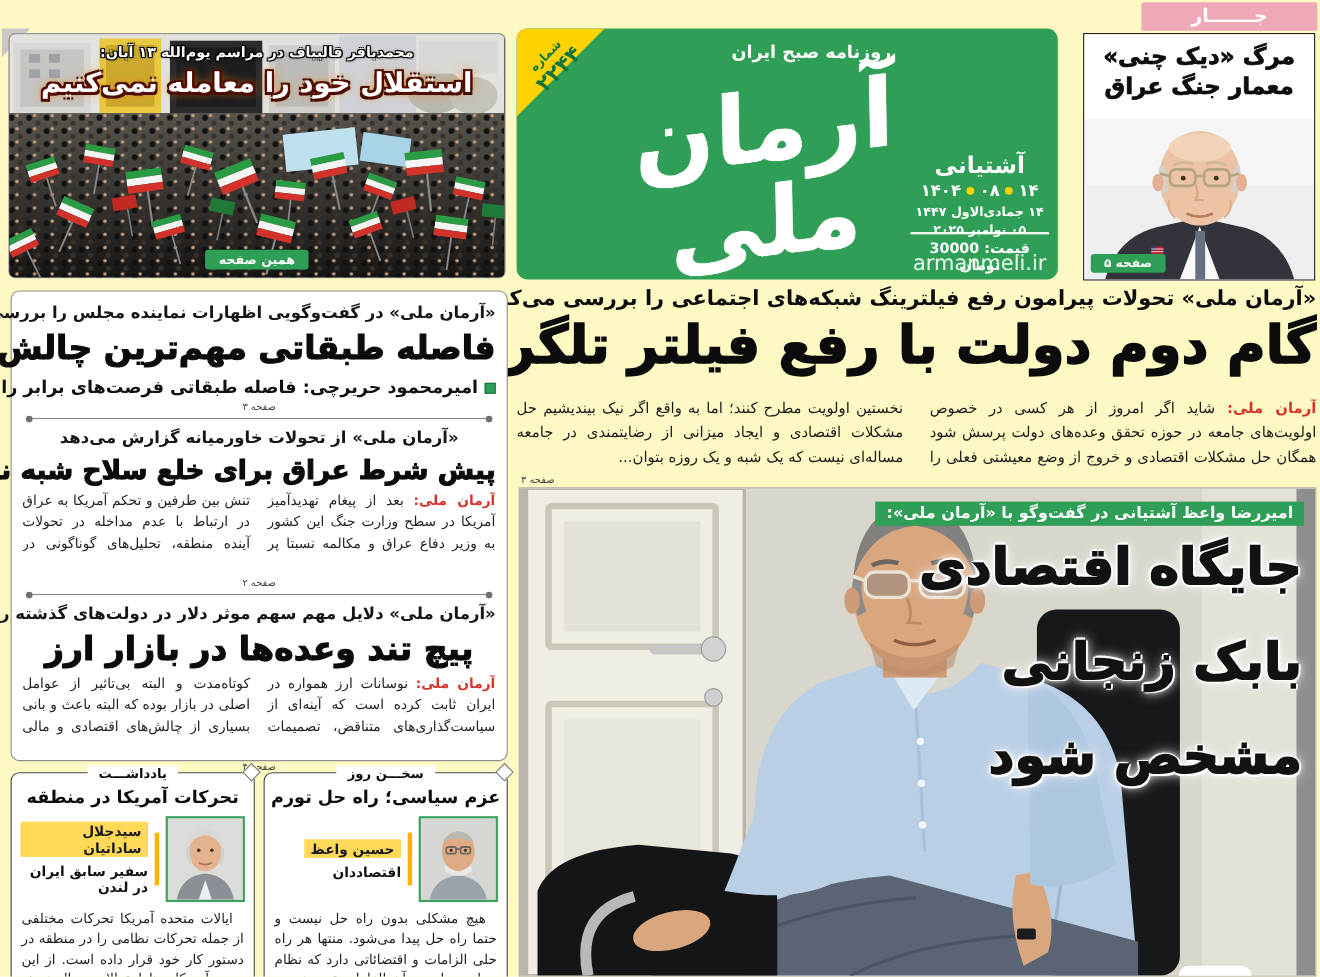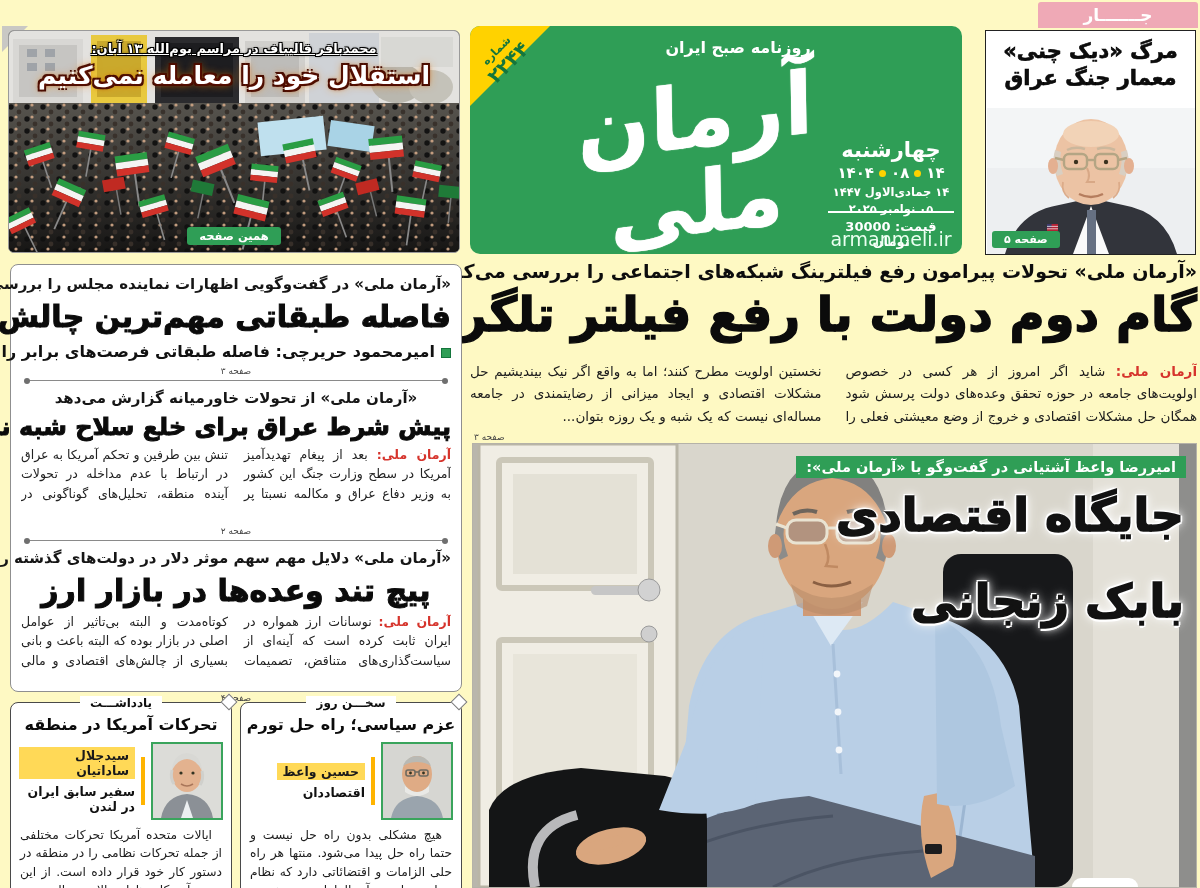--- a/index.html
+++ b/index.html
@@ -13,21 +13,21 @@
     display:flex; align-items:center; justify-content:center; border-radius:3px 3px 0 0; }
 
   
   .fold { position:absolute; left:2px; top:26px; width:0; height:0;
     border-bottom:26px solid transparent; border-left:26px solid #c9c8c4; }
   .crowd { position:absolute; left:8px; top:30px; width:452px; height:223px;
     border:1px solid #9a9a9a; border-radius:6px; overflow:hidden; background:#333; }
   .crowd svg { position:absolute; inset:0; }
   .crowd-kicker { position:absolute; top:10px; left:0; right:0; text-align:center;
     color:#fff; font-size:13px; font-weight:900;
-    text-shadow:0 0 3px #000,1px 1px 0 #000,-1px -1px 0 #000,1px -1px 0 #000,-1px 1px 0 #000;text-decoration:underline; }
+    text-shadow:0 0 3px #000,1px 1px 0 #000,-1px -1px 0 #000,1px -1px 0 #000,-1px 1px 0 #000; }
   .crowd-title { position:absolute; top:30px; left:0; right:0; text-align:center;
     color:#fff; font-size:25px; font-weight:900; letter-spacing:-.5px;
     text-shadow:0 0 4px #7a1500,2px 2px 0 #420c00,-2px -2px 0 #420c00,2px -2px 0 #420c00,-2px 2px 0 #420c00,0 0 10px rgba(255,140,0,.9); }
   .crowd-badge { position:absolute; bottom:7px; left:0; right:0; display:flex; justify-content:center; }
   .crowd-badge span { background:#2f9e56; color:#fff; font-size:11.5px; font-weight:900;
     padding:2px 12px; border-radius:3px; }
 
   
   .masthead { position:absolute; left:470px; top:26px; width:492px; height:228px;
     background:#2f9e56; border-radius:10px; overflow:hidden; }
@@ -211,21 +211,21 @@
 
   <section class="masthead">
     <div class="corner"></div>
     <div class="corner-text">
       <span class="lbl">شماره</span>
       <span class="num">۲۲۴۴</span>
     </div>
     <div class="tagline">روزنامه صبح ایران</div>
     <div class="logo">آرمان ملی</div>
     <div class="dateblock">
-      <div class="weekday">چهارشنبه</div>
+      <div class="weekday">آشتیانی</div>
       <div class="daterow">
         <span>۱۴</span>
         <span class="dot"></span>
         <span>۰۸</span>
         <span class="dot"></span>
         <span>۱۴۰۴</span>
       </div>
       <div class="hijri">۱۴ جمادی‌الاول ۱۴۴۷</div>
       <div class="greg">۰۵ نوامبر ۲۰۲۵</div>
       <div class="price">قیمت: 30000 تومان</div>
@@ -365,20 +365,21 @@
         <rect x="104" y="396" width="46" height="10" rx="5" transform="rotate(-14 127 401)"></rect>
         <path d="M470 348 q20 42 10 74 l-22 12 q-16 -44 -7 -82 Z"></path>
       </g>
       <rect x="452" y="400" width="17" height="10" rx="2" fill="#1c1c1e"></rect>
       <path d="M292 170 q-60 30 -76 120 l-30 76 q60 10 96 -6" fill="#b9cfe6"></path>
       <path d="M462 172 q56 26 66 110 l14 60 q-40 26 -78 18" fill="#aec7e0"></path>
     </svg>
     <div class="iv-kicker">امیررضا واعظ آشتیانی در گفت‌وگو با «آرمان ملی»:</div>
     <div class="iv-line iv1">جایگاه اقتصادی</div>
     <div class="iv-line iv2">بابک زنجانی</div>
+    <div class="iv-line iv3">مشخص شود</div>
     <div class="iv-partial"></div>
   </section>
 
   <section class="nbox nbox1">
     <div class="nbox-header">
       <span>یادداشـــت</span>
     </div>
     <div class="nbox-diamond"></div>
     <div class="nbox-title">تحرکات آمریکا در منطقه</div>
     <div class="nbox-media">

